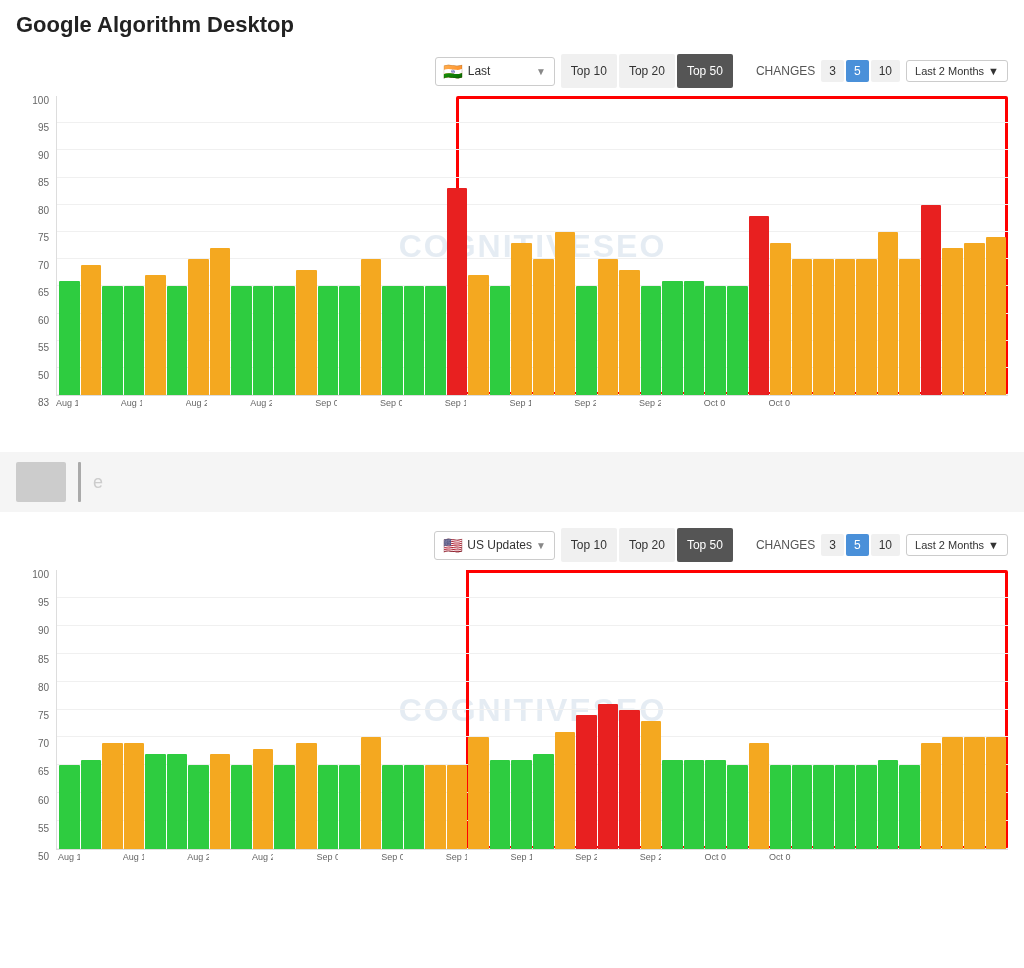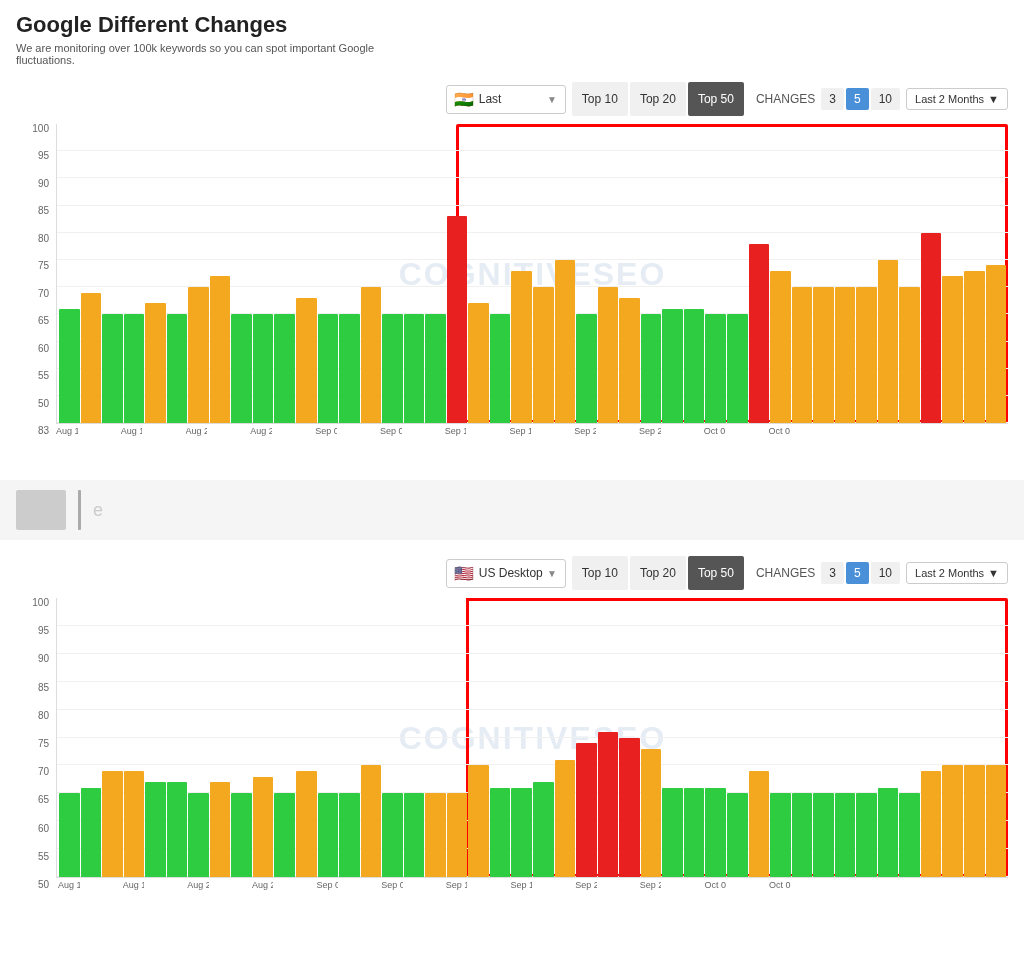--- a/index.html
+++ b/index.html
@@ -14,21 +14,21 @@
     .controls { display: flex; align-items: center; gap: 6px; padding: 8px 0; flex-wrap: wrap; }
     .country-select { display: flex; align-items: center; gap: 4px; border: 1px solid #ccc; border-radius: 3px; padding: 4px 8px; background: #fff; cursor: pointer; font-size: 12px; min-width: 120px; }
     .country-flag { font-size: 16px; }
     .country-name { font-size: 12px; }
     .dropdown-arrow { margin-left: auto; font-size: 10px; color: #888; }
 
     .tab-group { display: flex; align-items: center; gap: 2px; }
     .tab-btn { padding: 10px 10px; border: none; background: #f0f0f0; cursor: pointer; font-size: 12px; color: #333; border-radius: 2px; }
     .tab-btn.active { background: #555; color: #fff; text-align: right; }
 
-    .changes-label { font-size: 12px; color: #555; margin-left: 6px; }
+    .changes-label { font-size: 12px; color: #555; margin-left: 17px; }
     .changes-nums { display: flex; gap: 2px; }
     .num-btn { padding: 4px 8px; border: none; background: #f0f0f0; cursor: pointer; font-size: 12px; color: #333; border-radius: 2px; }
     .num-btn.active { background: #4a90d9; color: #fff; }
 
     .last-months { display: flex; align-items: center; gap: 4px; border: 1px solid #ccc; border-radius: 3px; padding: 4px 8px; cursor: pointer; font-size: 11px; color: #333; background: #fff; }
 
     .chart-title { font-size: 20px; font-weight: bold; color: red; text-decoration: underline; margin: 4px 0 8px 0; }
 
     .chart-container { position: relative; width: 100%; }
     .watermark { position: absolute; top: 50%; left: 50%; transform: translate(-50%, -50%); font-size: 32px; font-weight: bold; color: rgba(180,200,220,0.35); letter-spacing: 2px; white-space: nowrap; user-select: none; }
@@ -39,22 +39,21 @@
     .divider-line { width: 3px; height: 40px; background: #aaa; border-radius: 1px; }
 
     .section2 { padding: 0 16px 16px 16px; }
 
     .controls-bar { display: flex; align-items: center; gap: 6px; padding: 8px 0; flex-wrap: wrap; }
   </style>
 </head>
 <body>
 
 <div class="header">
-  <h1>Google Different Changes</h1>
-  <p>We are monitoring over 100k keywords so you can spot important Google fluctuations.</p>
+  <h1>Google Algorithm Desktop</h1>
 </div>
 
 <div class="section">
   <div class="controls">
     <div style="flex:1"></div>
     <div class="country-select">
       <span class="country-flag">🇮🇳</span>
       <span class="country-name">Last</span>
       <span class="dropdown-arrow">▼</span>
     </div>
@@ -215,21 +214,21 @@
   <div class="divider-thumb"></div>
   <div class="divider-line"></div>
   <div style="font-size:18px; color:#ccc;">e</div>
 </div>
 
 <div class="section2">
   <div class="controls-bar">
     <div style="flex:1"></div>
     <div class="country-select">
       <span class="country-flag">🇺🇸</span>
-      <span class="country-name">US Desktop</span>
+      <span class="country-name">US Updates</span>
       <span class="dropdown-arrow">▼</span>
     </div>
     <div class="tab-group">
       <button class="tab-btn">Top 10</button>
       <button class="tab-btn">Top 20</button>
       <button class="tab-btn active">Top 50</button>
     </div>
     <span class="changes-label">CHANGES</span>
     <div class="changes-nums">
       <button class="num-btn">3</button>

